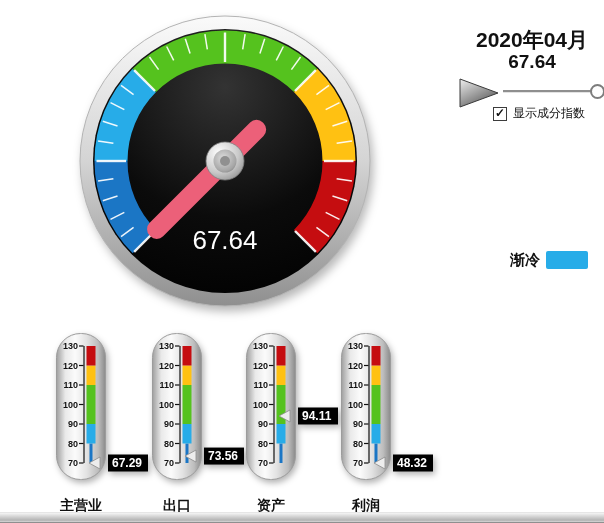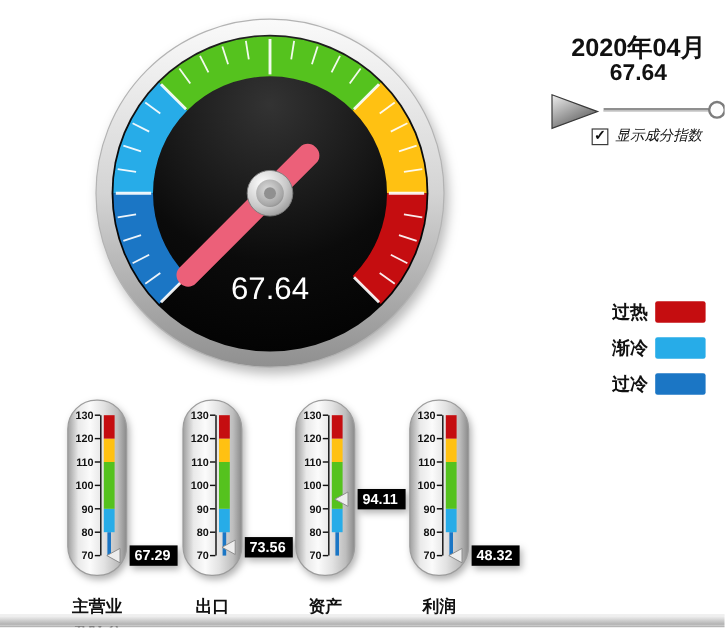--- a/index.html
+++ b/index.html
@@ -16,21 +16,21 @@
   
   #play{position:absolute;left:458px;top:77px;width:42px;height:32px;cursor:pointer;}
   .slider-track{position:absolute;left:503px;top:90px;width:96px;height:2px;background:#8f8f8f;
           border-bottom:1px solid #e3e3e3;}
   .slider-handle{position:absolute;left:590px;top:84px;width:11px;height:11px;border-radius:50%;
           background:#fdfdfd;border:2px solid #7c7c7c;box-sizing:content-box;cursor:pointer;}
   
   .checkbox-row{position:absolute;left:493px;top:105px;display:flex;align-items:center;}
   .checkbox{width:12px;height:12px;border:1px solid #3c3c3c;background:#fff;font-size:12px;
           line-height:11px;text-align:center;color:#111;font-weight:bold;cursor:pointer;}
-  .checkbox-label{margin-left:6px;font-size:12px;color:#111;font-style:italic;}
+  .checkbox-label{margin-left:6px;font-size:12px;color:#111;}
   
   .legend{position:absolute;left:498px;top:251px;}
   .legend-row{display:flex;align-items:center;height:18px;margin-bottom:12px;}
   .legend-label{width:42px;text-align:right;font-size:15px;font-weight:bold;color:#111;}
   .legend-swatch{width:42px;height:18px;margin-left:6px;border-radius:2px;}
   
   #thermos{position:absolute;left:0;top:333px;width:604px;height:190px;}
   .thermo{position:absolute;top:0;width:100px;}
   .thermo svg{filter:drop-shadow(2px 3px 3px rgba(0,0,0,0.3));overflow:visible;}
   .thermo-label{position:absolute;left:1px;top:165px;width:48px;text-align:center;
@@ -138,30 +138,22 @@
   <div class="slider-track"></div>
   <div class="slider-handle"></div>
 
   <div class="checkbox-row">
     <span class="checkbox">✓</span>
     <span class="checkbox-label">显示成分指数</span>
   </div>
 
   <div class="legend" id="legend">
       <div class="legend-row">
-        <span class="legend-label">过热</span>
-        <span class="legend-swatch" style="background: rgb(197, 13, 16);"></span>
-      </div>
-      <div class="legend-row">
         <span class="legend-label">渐冷</span>
         <span class="legend-swatch" style="background: rgb(39, 172, 232);"></span>
-      </div>
-      <div class="legend-row">
-        <span class="legend-label">过冷</span>
-        <span class="legend-swatch" style="background: rgb(27, 118, 197);"></span>
       </div>
     </div>
 
   <div id="thermos">
       <div class="thermo" style="left: 56px;"><svg viewBox="0 0 100 152" width="100" height="152">
       <defs>
         <linearGradient id="mg0" x1="0" y1="0" x2="1" y2="0">
           <stop offset="0" stop-color="#9f9f9f"></stop>
               <stop offset="0.18" stop-color="#e9e9e9"></stop>
           <stop offset="0.38" stop-color="#fbfbfb"></stop>

